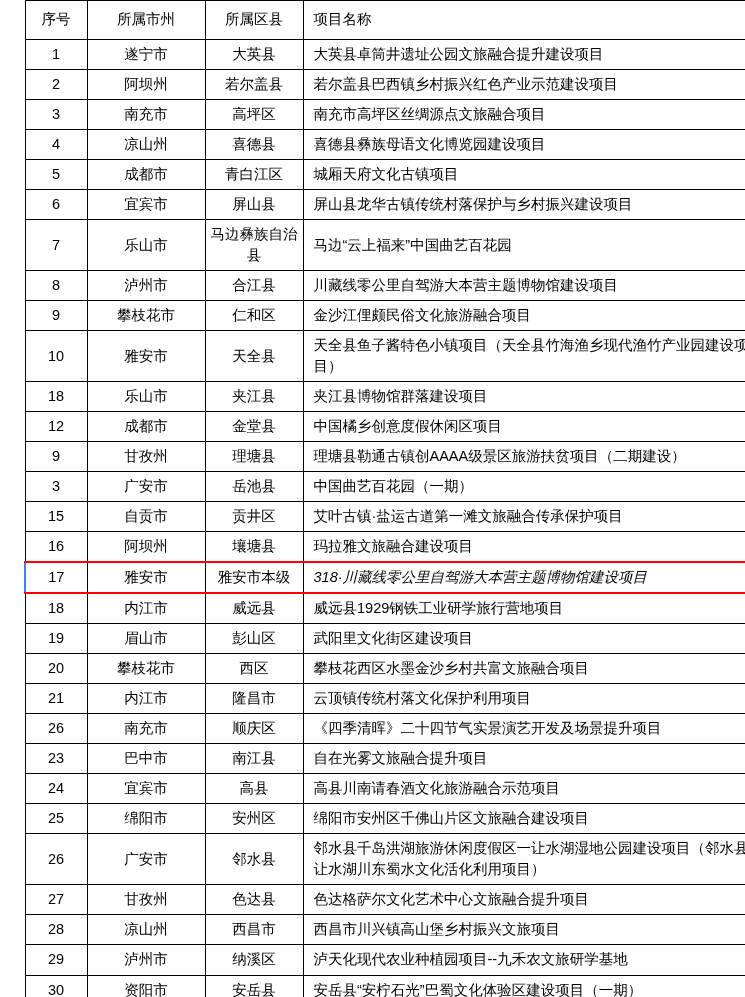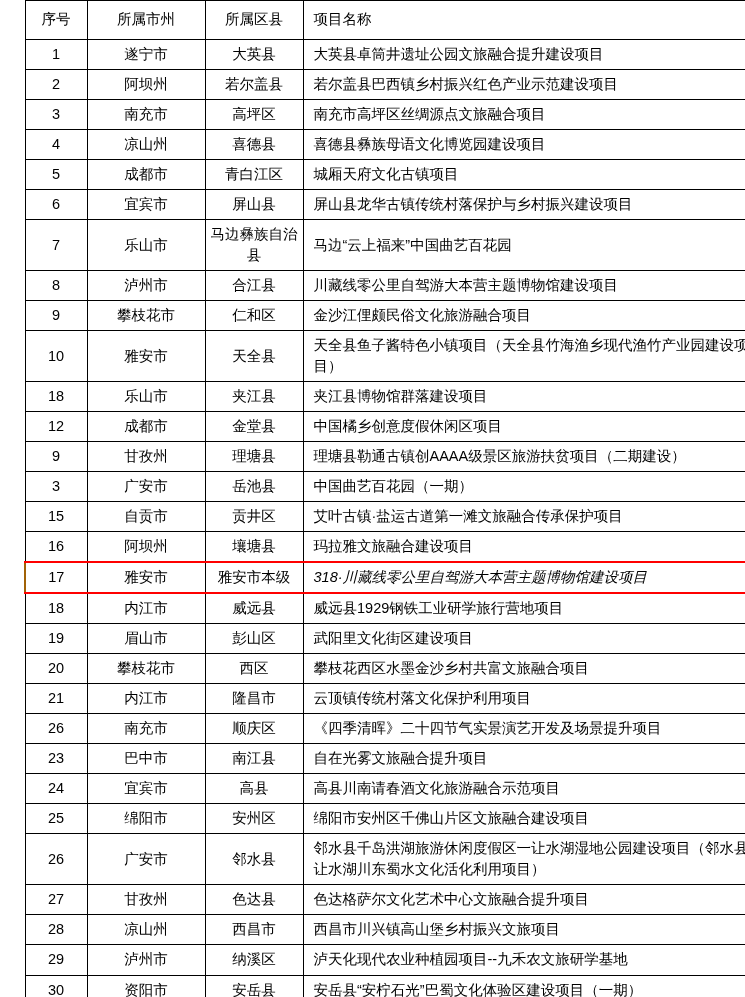--- a/index.html
+++ b/index.html
@@ -53,21 +53,21 @@
   table.project-table td.seq-cell,
   table.project-table td.city-cell,
   table.project-table td.dist-cell {
     text-align: center;
   }
   table.project-table tr.row-highlight td {
     border-top: 2px solid #ff0000;
     border-bottom: 2px solid #ff0000;
   }
   table.project-table tr.row-highlight td:first-child {
-    border-left: 2px solid #a16207;
+    border-left: 2px solid #3b82f6;
     margin-left: 48px;
   }
   table.project-table tr.row-highlight td:last-child {
     border-right: 2px solid #ff0000;
     font-style: italic;
   }
 </style>
 </head>
 <body>
 

